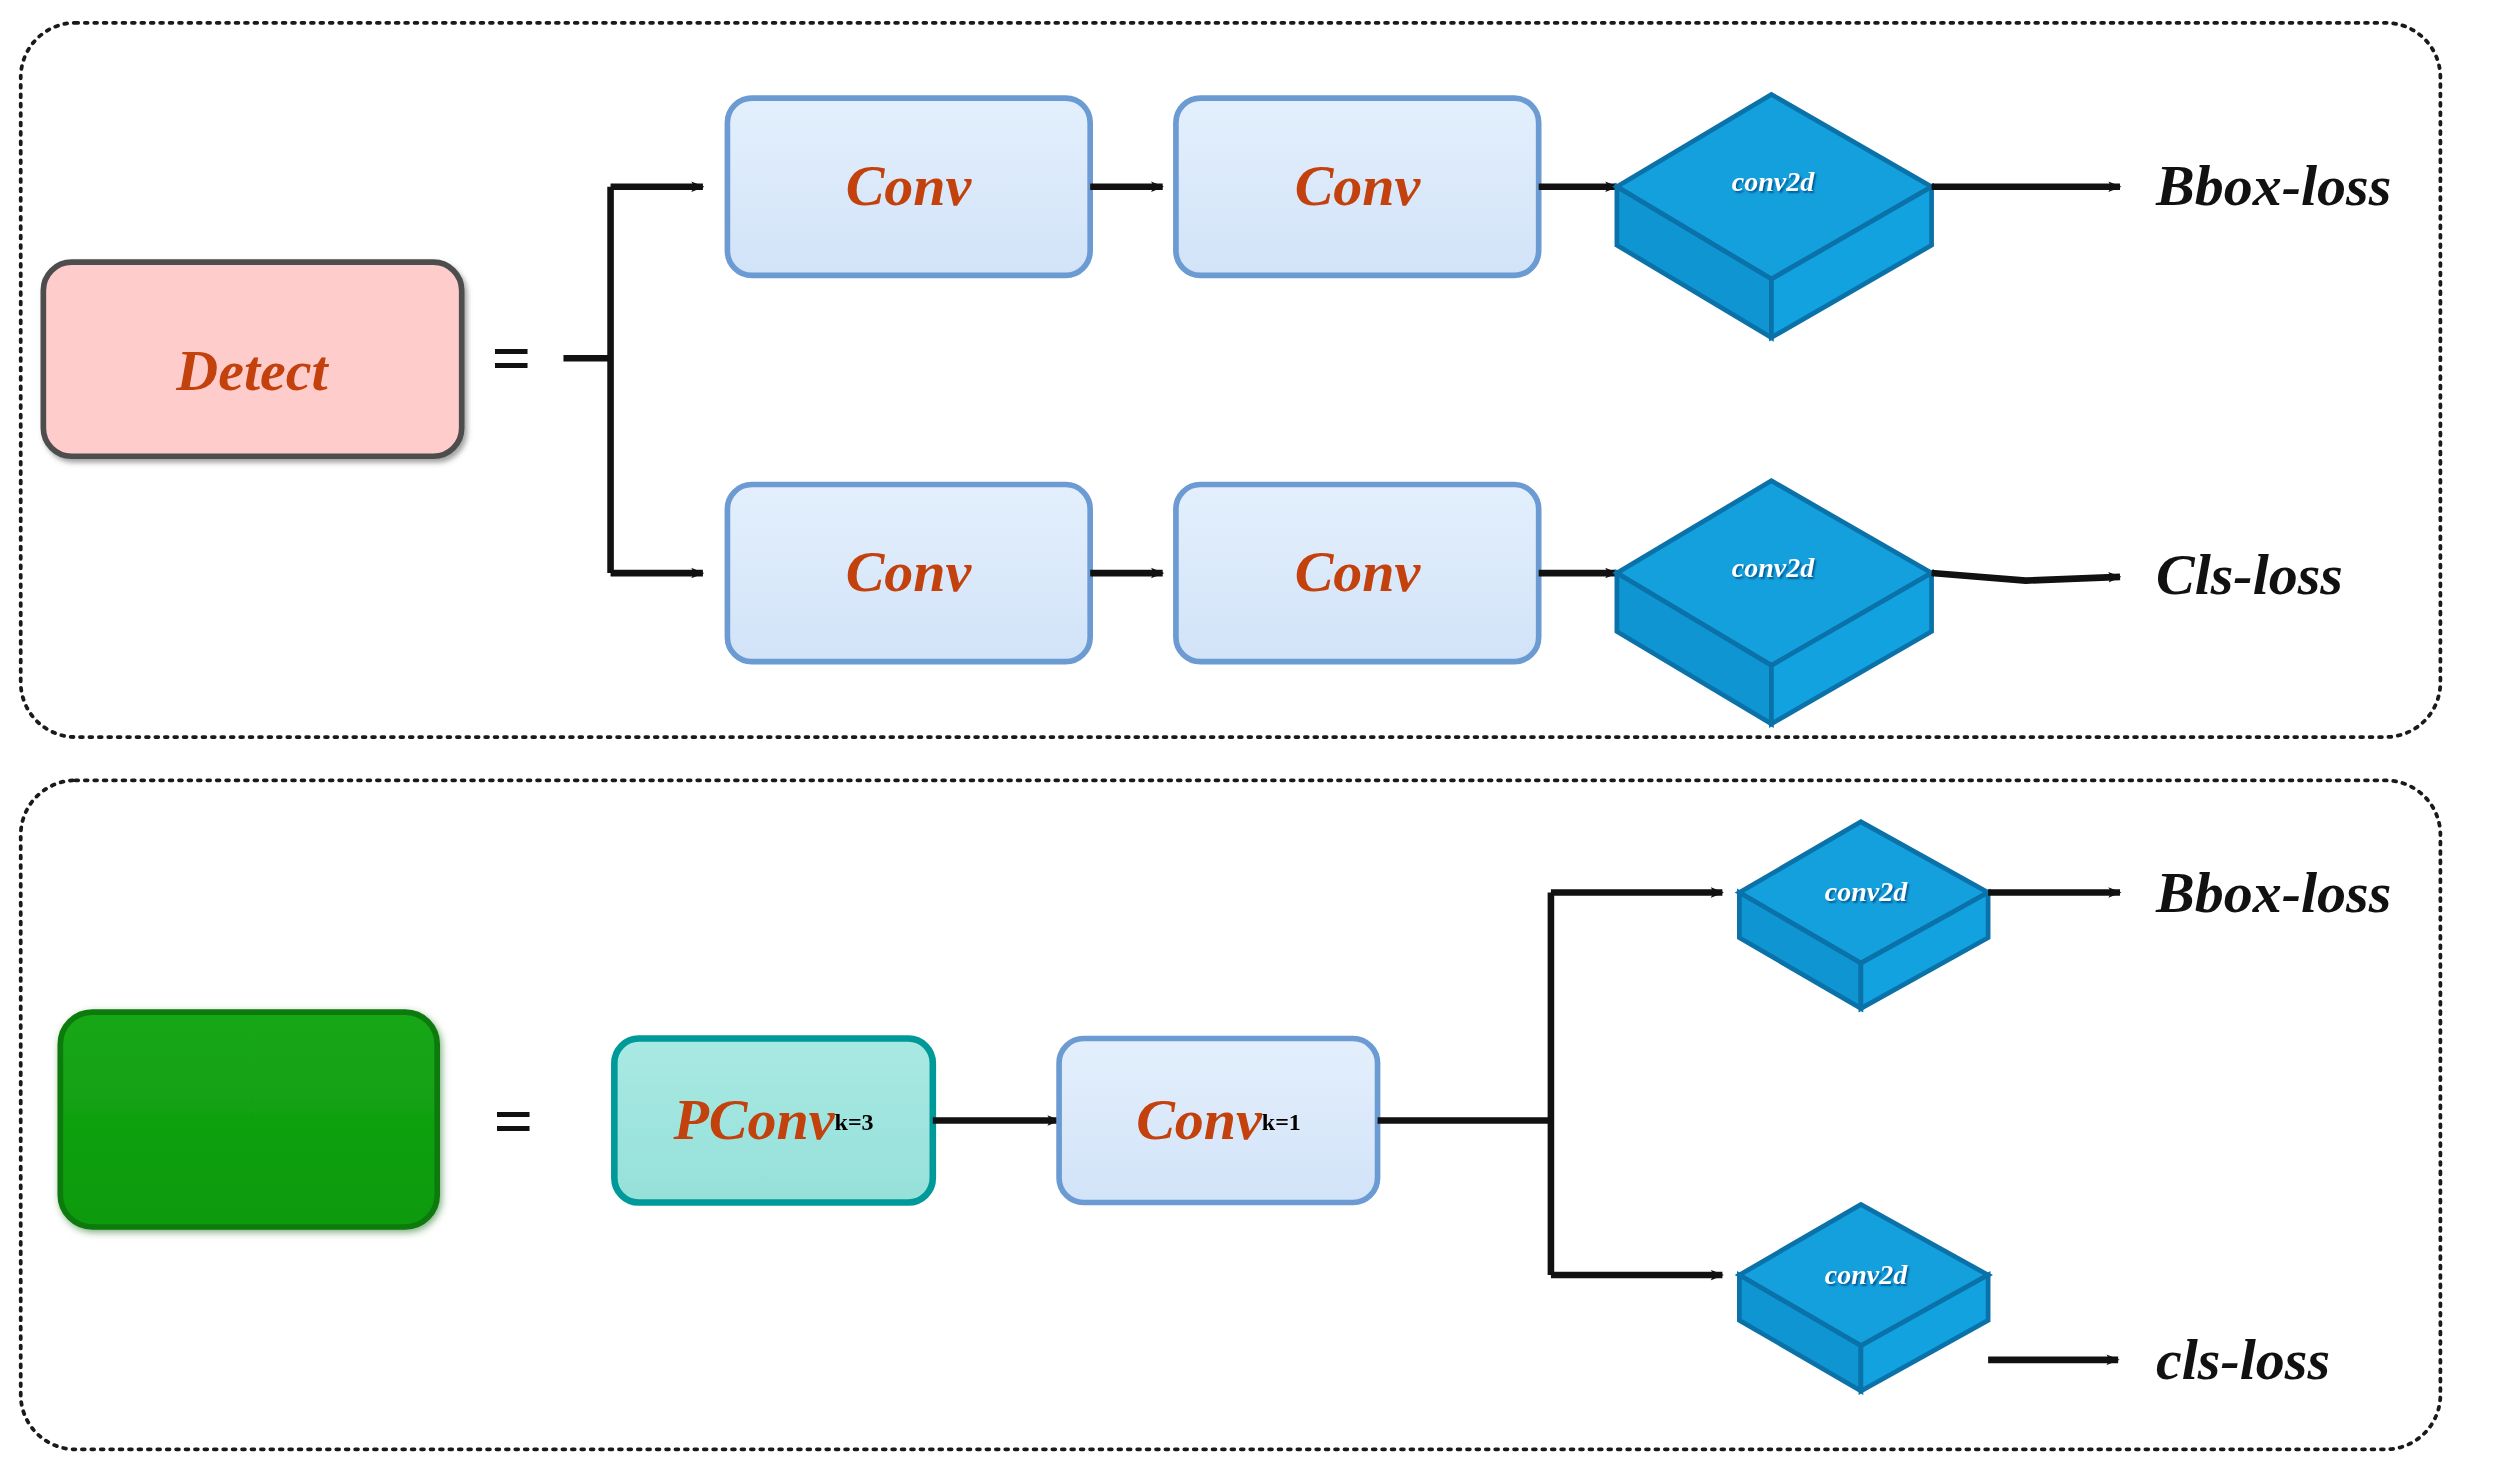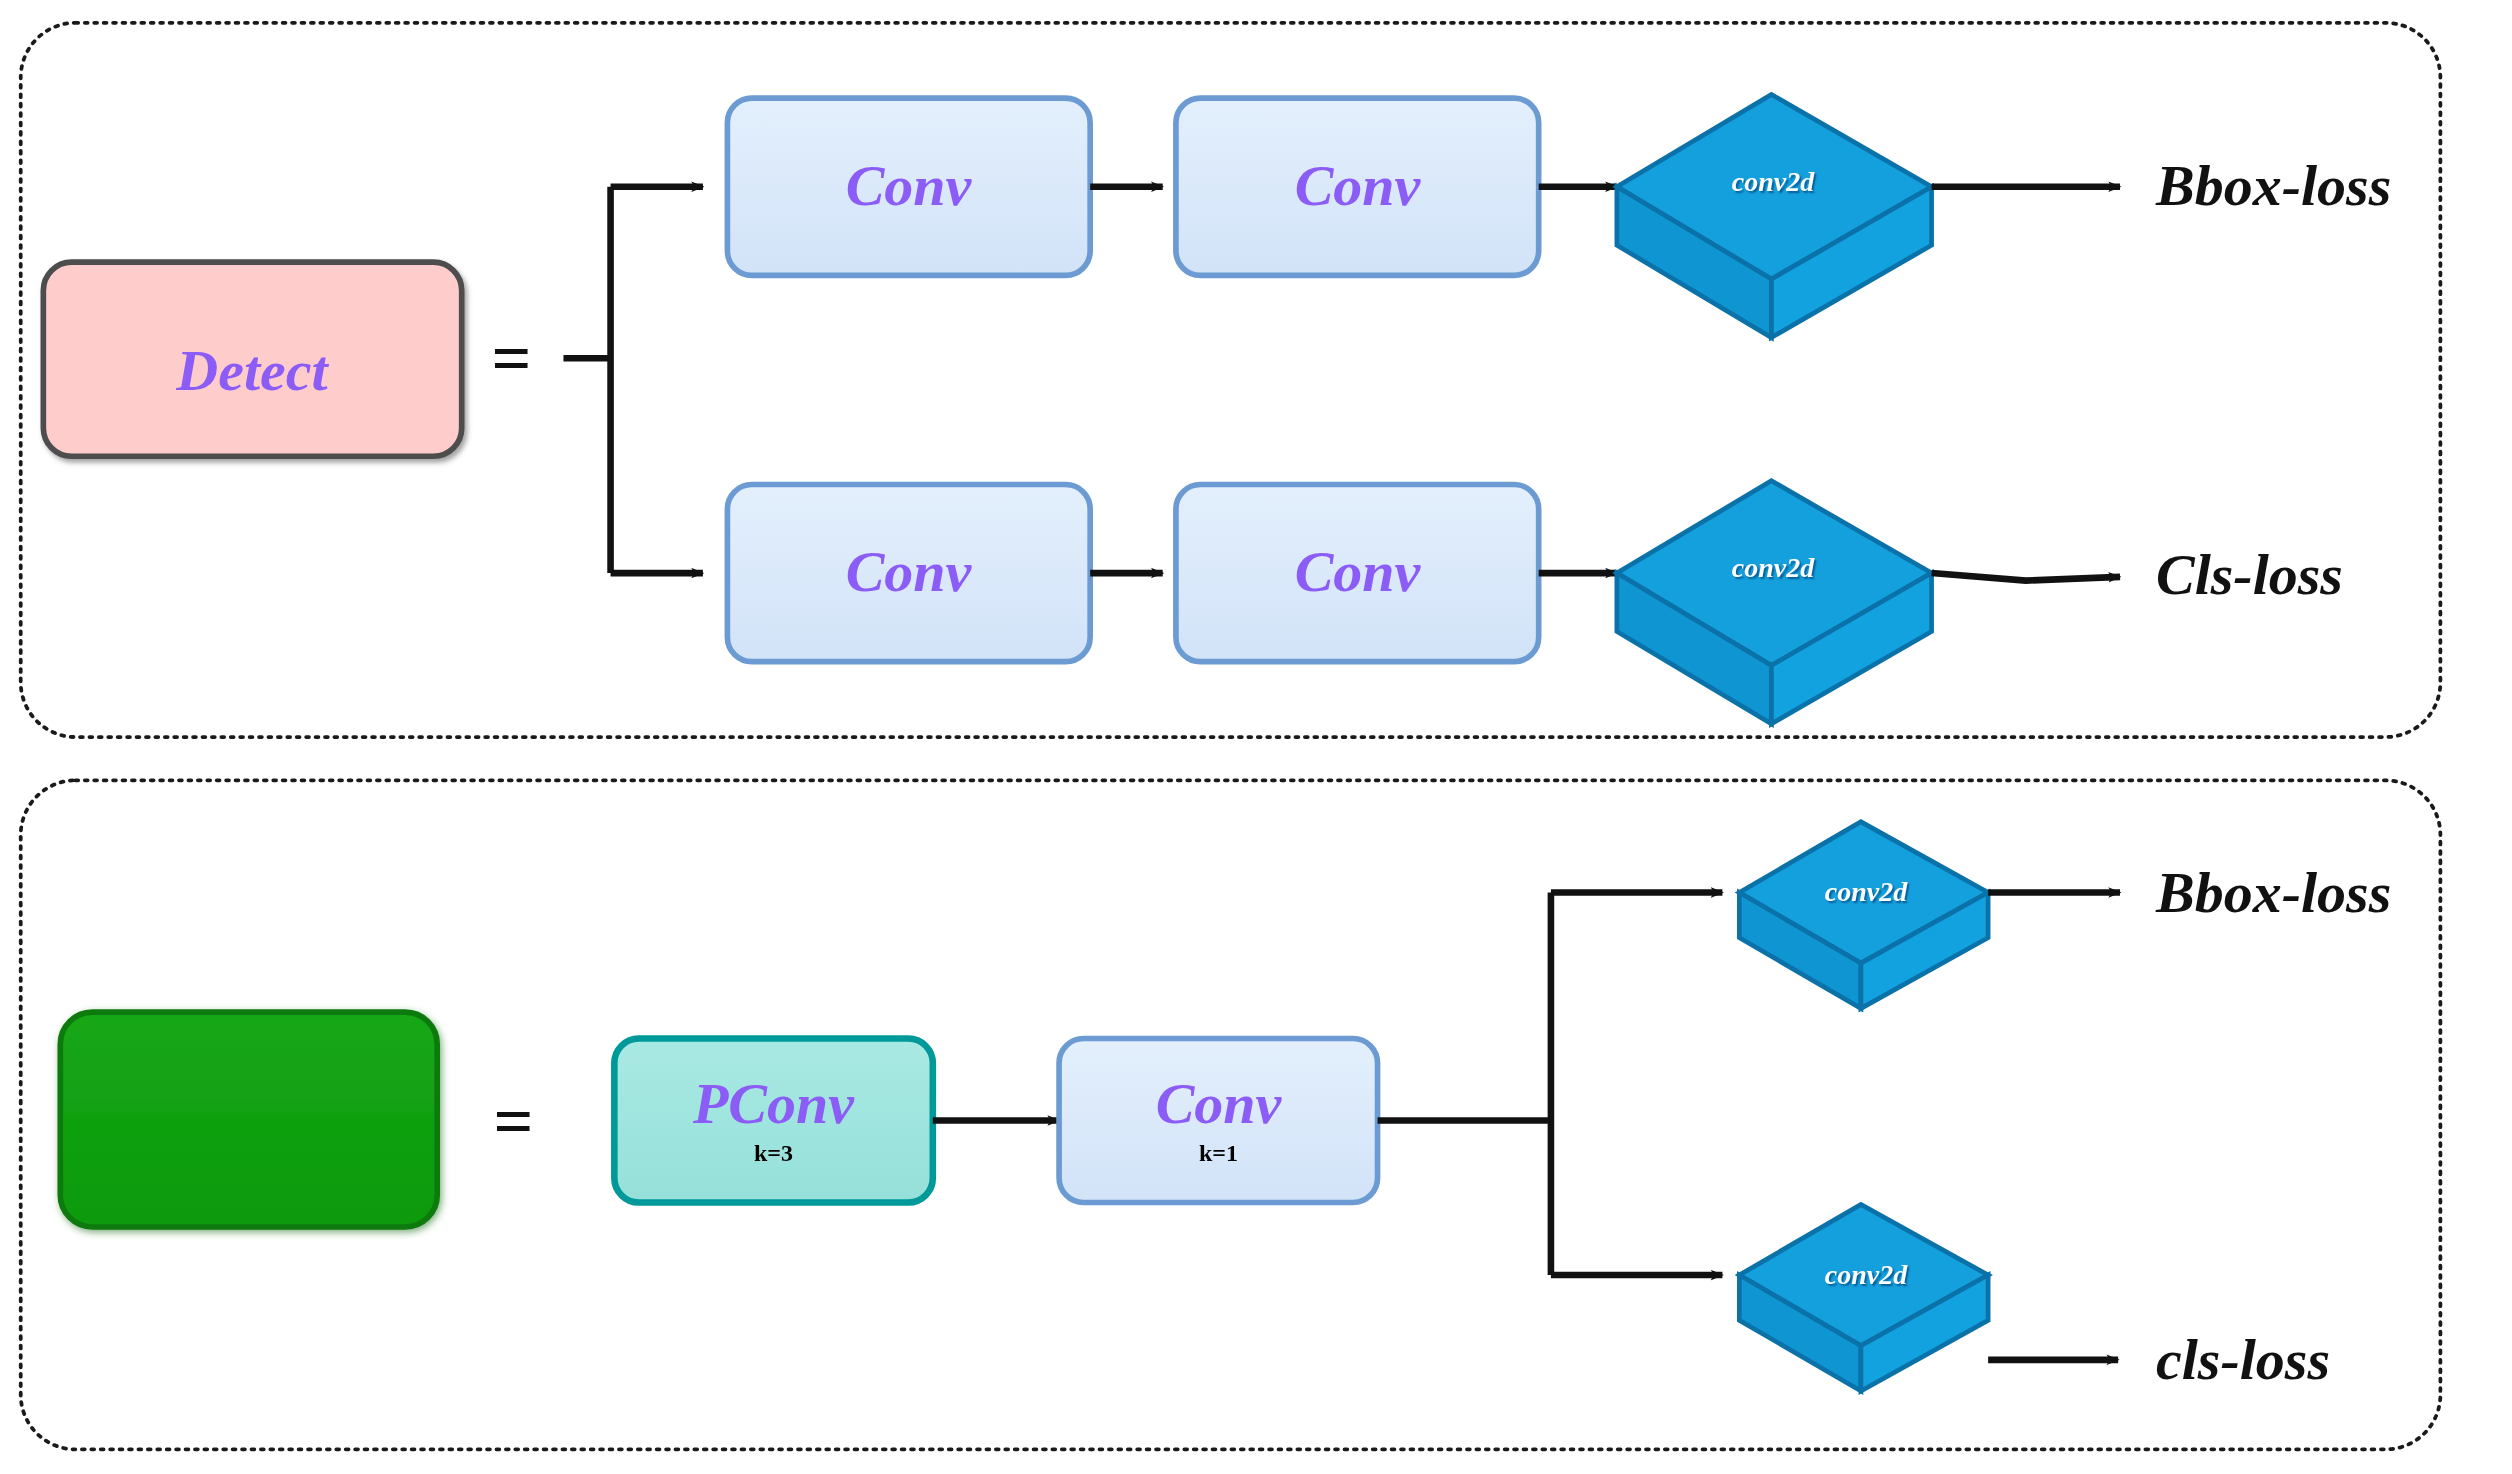--- a/index.html
+++ b/index.html
@@ -26,21 +26,21 @@
     display: flex;
     align-items: center;
     justify-content: center;
     text-align: center;
     pointer-events: none;
     line-height: 1.05;
   }
   .lbl-box {
     font-style: italic;
     font-weight: bold;
-    color: #8b5cf6;
+    color: #c2410c;
   }
   .lbl-conv {
     font-size: 58px;
   }
   .lbl-k {
     font-size: 24px;
     font-weight: bold;
     display: block;
     margin-top: 5.7px;
   }
@@ -65,21 +65,21 @@
     font-weight: bold;
     color: #111111;
     justify-content: flex-start;
   }
   .lbl-eq {
     font-size: 70px;
     font-weight: bold;
     color: #111111;
     font-style: normal;
   }
-  .stack-col { display: flex; flex-direction: column; align-items: center; justify-content: center; }
+  .stack-col { display: flex; align-items: center; justify-content: center; }
 </style>
 </head>
 <body>
 
 <div id="stage">
 
   <svg class="layer" viewBox="0 0 2666 1565">
     <defs>
       <marker id="arrowhead" markerWidth="14" markerHeight="12" refX="12.4" refY="6" orient="auto" markerUnits="userSpaceOnUse">
         <path d="M0,0.4 L14,6 L0,11.6 L3.2,6 Z" fill="#111111"></path>

